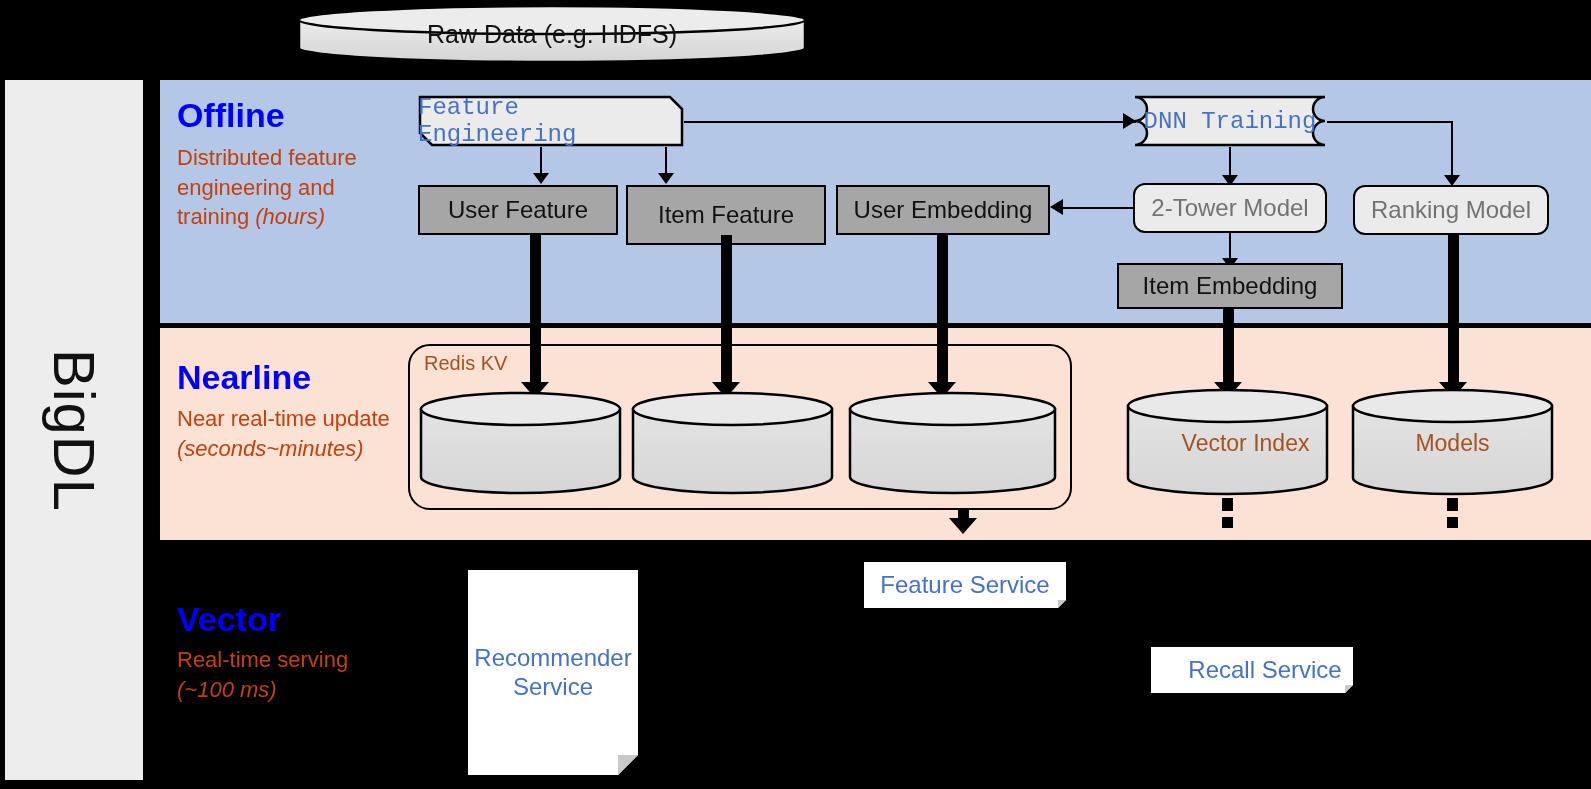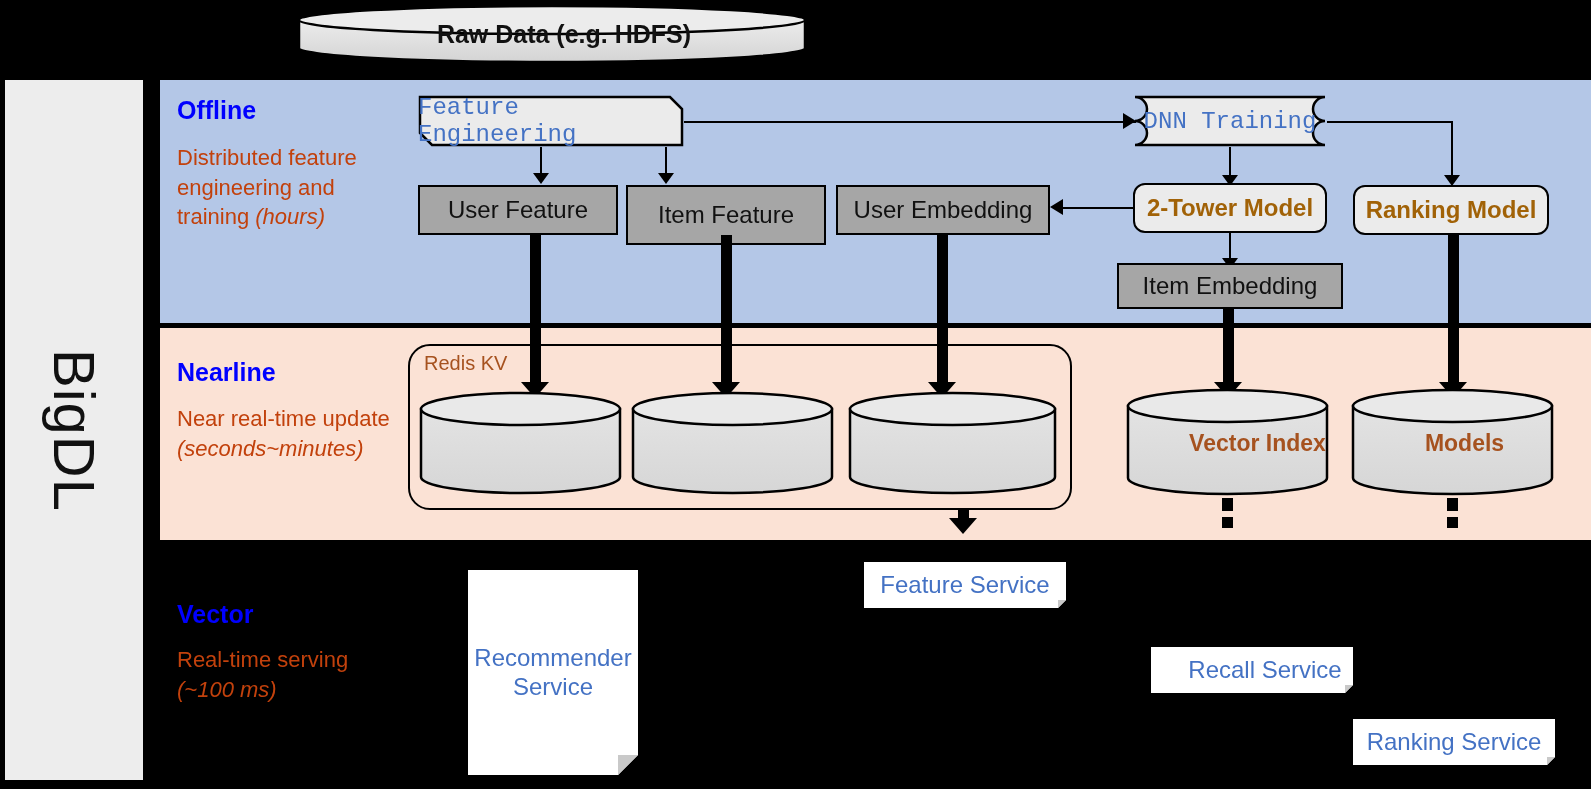--- a/index.html
+++ b/index.html
@@ -13,44 +13,44 @@
   #band-nearline{left:160px;top:328px;width:1431px;height:212px;background:#fbe2d5;}
   #band-online{left:160px;top:545px;width:1431px;height:244px;background:#000;}
 
   
   #sidebar{position:absolute;left:5px;top:80px;width:138px;height:700px;
            background:#ededed;display:flex;align-items:center;justify-content:center;}
   #sidebar-label{transform:rotate(90deg);white-space:nowrap;font-size:58px;
                  color:#111;letter-spacing:1px;font-family:"Liberation Sans",sans-serif;}
 
   
-  .band-title{position:absolute;color:#0000ff;font-size:25px;font-weight:600;}
+  .band-title{position:absolute;color:#0000ff;font-size:34px;font-weight:600;}
   .band-desc{position:absolute;color:#c2410c;font-size:22px;line-height:1.35;width:215px;}
   .band-desc i{font-style:italic;}
 
   
   .box{position:absolute;box-sizing:border-box;display:flex;align-items:center;
        justify-content:center;text-align:center;border:2.5px solid #000;}
   .gray{background:#a6a6a6;color:#111;font-size:24px;}
   .light{background:#ebebeb;font-size:24px;}
   .txt-blue{color:#4472c4;}
-  .txt-green{color:#a16207;font-weight:bold;}
+  .txt-green{color:#737373;}
 
   
   .flagbox{position:absolute;}
   .flagbox svg{position:absolute;left:0;top:0;}
   .flagbox span{position:absolute;left:0;top:0;width:100%;height:100%;
                 display:flex;align-items:center;justify-content:center;
                 font-size:24px;font-family:Liberation Mono, monospace;}
 
   
   .cyl{position:absolute;}
   .cyl svg{position:absolute;left:0;top:0;}
-  .cyl span{position:absolute;left:12px;top:0;width:100%;height:100%;
-            display:flex;align-items:center;justify-content:center;font-weight:bold;}
+  .cyl span{position:absolute;left:0;top:0;width:100%;height:100%;
+            display:flex;align-items:center;justify-content:center;}
 
   
   .v-thin{position:absolute;width:0;border-left:2.5px solid #000;}
   .h-thin{position:absolute;height:0;border-top:2.5px solid #000;}
   .v-thick{position:absolute;background:#000;}
   .ahead-d{position:absolute;width:0;height:0;
            border-left:8px solid transparent;border-right:8px solid transparent;
            border-top:11px solid #000;}
   .ahead-d-big{position:absolute;width:0;height:0;
            border-left:14px solid transparent;border-right:14px solid transparent;
@@ -260,21 +260,14 @@
   </div>
 
   <div class="page" style="left:1128px;top:647px;width:228px;height:46px;margin-left:23px;">
     <svg width="202" height="46" viewBox="0 0 202 46">
       <path d="M0,0 L202,0 L202,38 L194,46 L0,46 Z" fill="#ffffff"></path>
       <path d="M194,46 L194,38 L202,38 Z" fill="#c9c9c9"></path>
     </svg>
     <span>Recall Service</span>
   </div>
 
-  <div class="page" style="left:1353px;top:719px;width:202px;height:46px;">
-    <svg width="202" height="46" viewBox="0 0 202 46">
-      <path d="M0,0 L202,0 L202,38 L194,46 L0,46 Z" fill="#ffffff"></path>
-      <path d="M194,46 L194,38 L202,38 Z" fill="#c9c9c9"></path>
-    </svg>
-    <span>Ranking Service</span>
-  </div>
 
 </div>
 
 </body></html>

